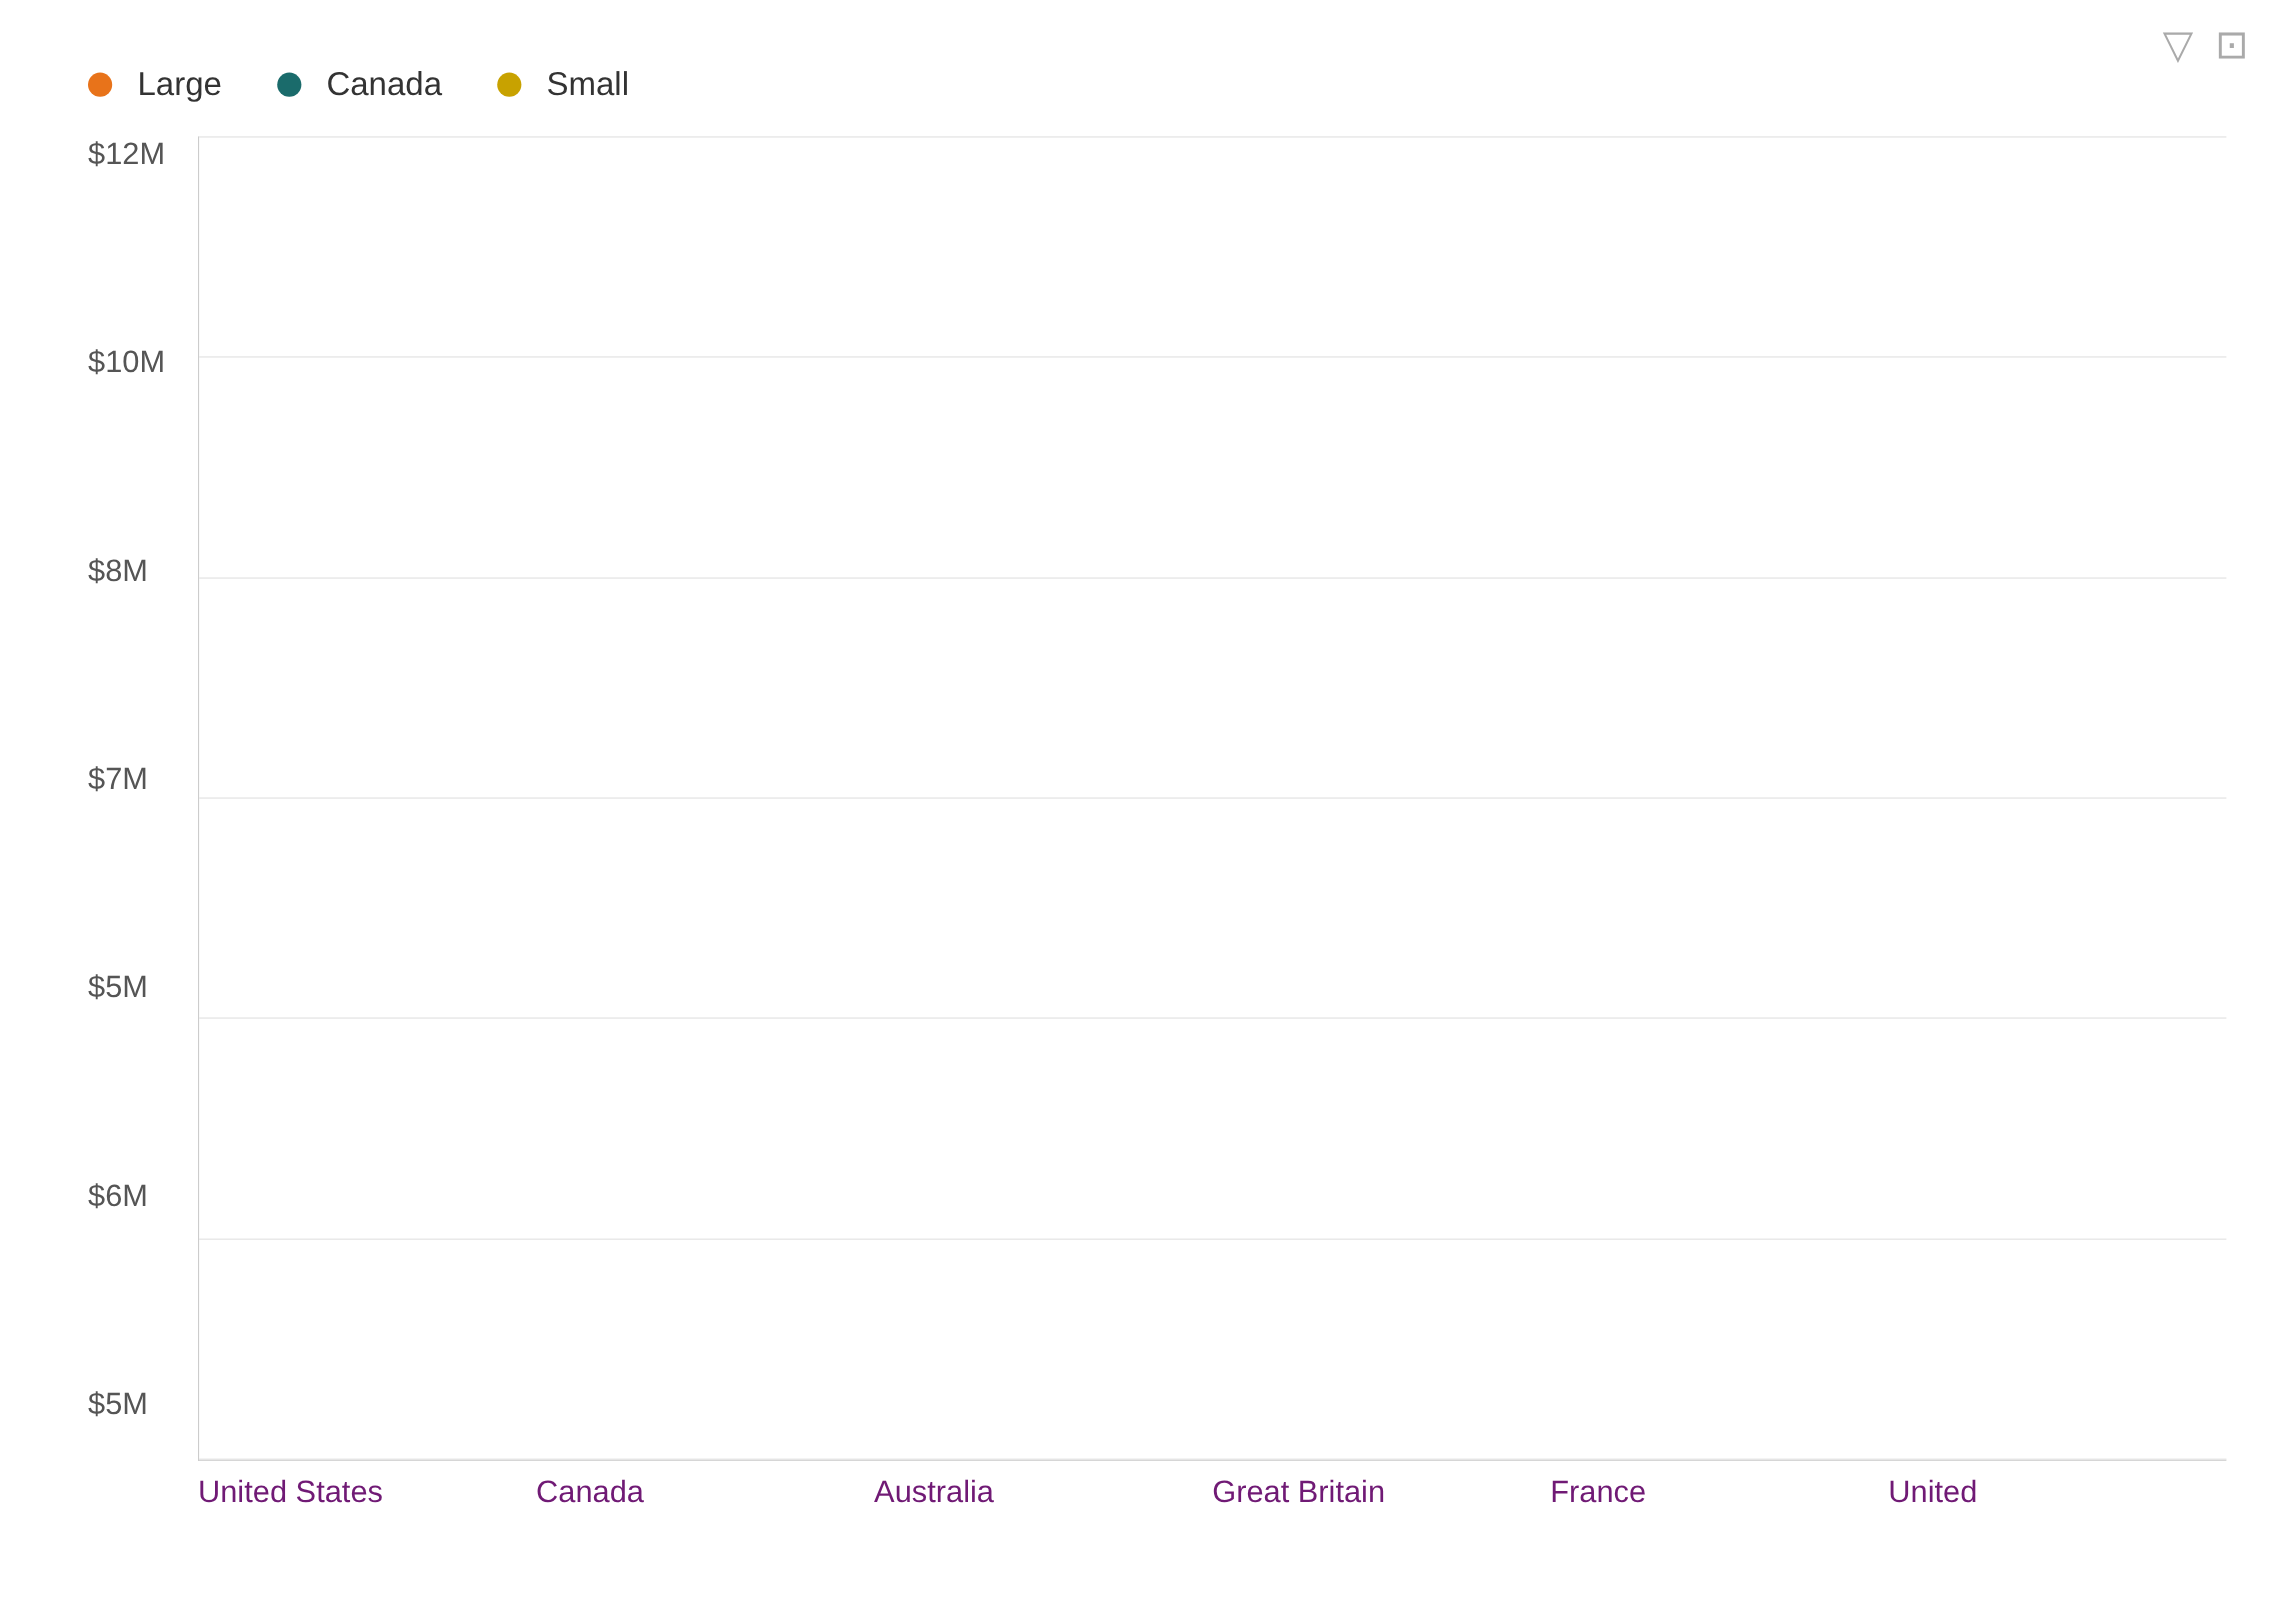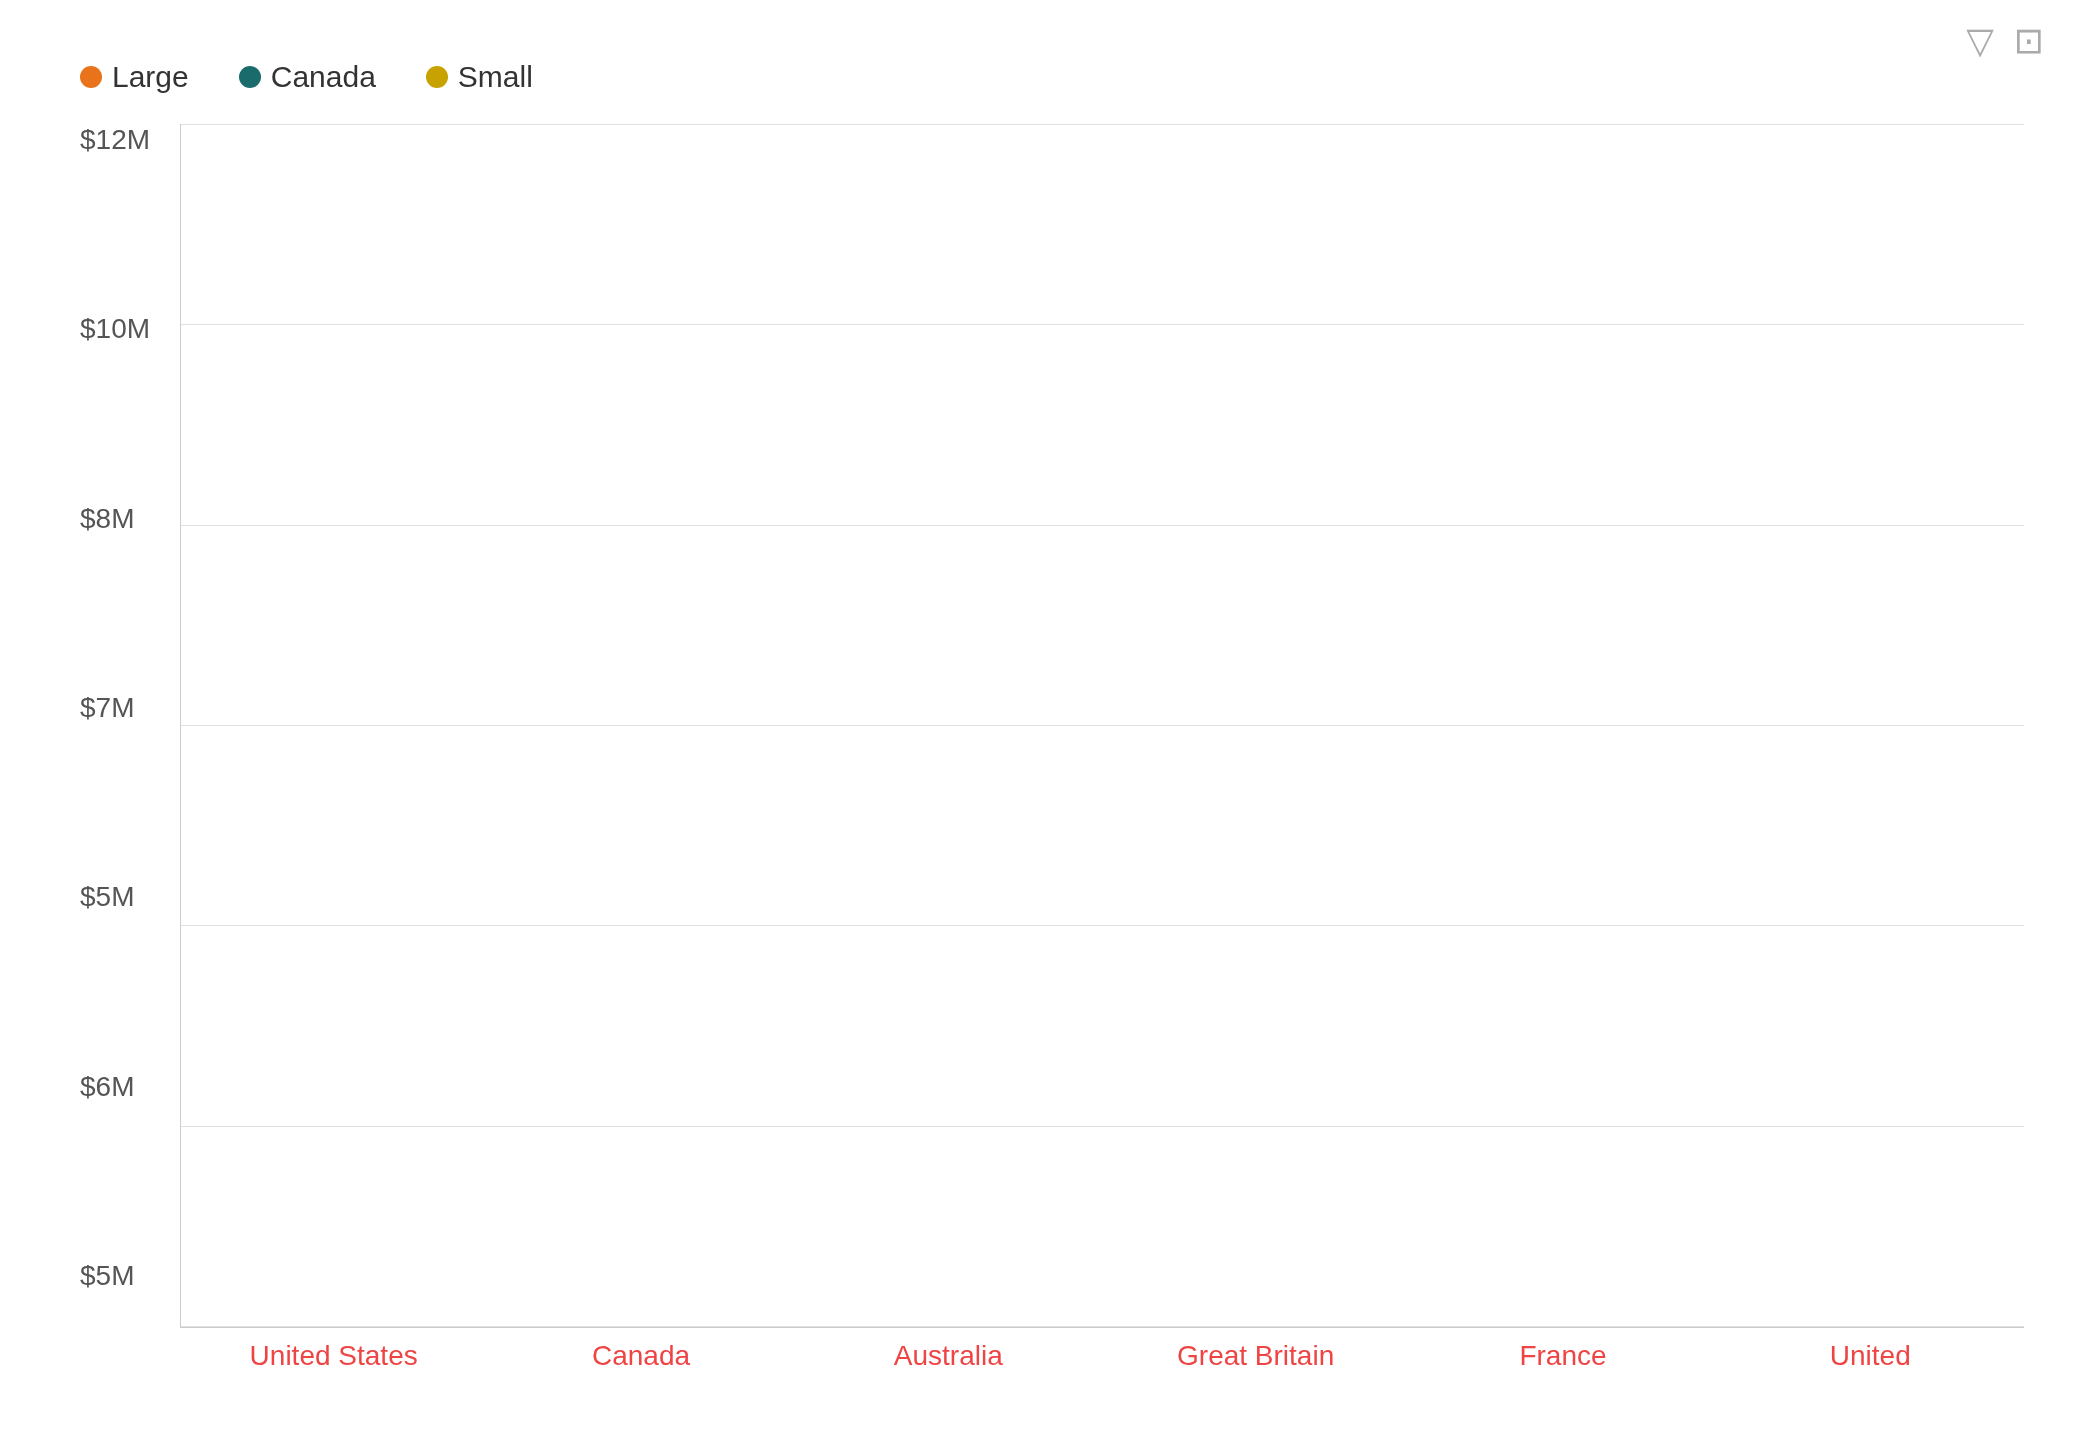--- a/index.html
+++ b/index.html
@@ -28,21 +28,21 @@
     }
     .legend {
       display: flex;
       gap: 50px;
       margin-bottom: 30px;
       align-items: center;
     }
     .legend-item {
       display: flex;
       align-items: center;
-      gap: 10px;
+      gap: 23px;
       font-size: 30px;
       color: #333;
     }
     .legend-dot {
       width: 22px;
       height: 22px;
       border-radius: 50%;
     }
     .chart-area {
       flex: 1;
@@ -101,23 +101,22 @@
       border-radius: 0;
       position: relative;
     }
     .x-labels {
       display: flex;
       padding-left: 0;
       margin-top: 12px;
     }
     .x-label {
       flex: 1;
-      text-align: center;
       font-size: 28px;
-      color: #ef4444;
+      color: #701a75;
     }
     .filter-icon {
       position: absolute;
       top: 20px;
       right: 40px;
       font-size: 36px;
       color: #aaa;
       display: flex;
       gap: 20px;
     }

